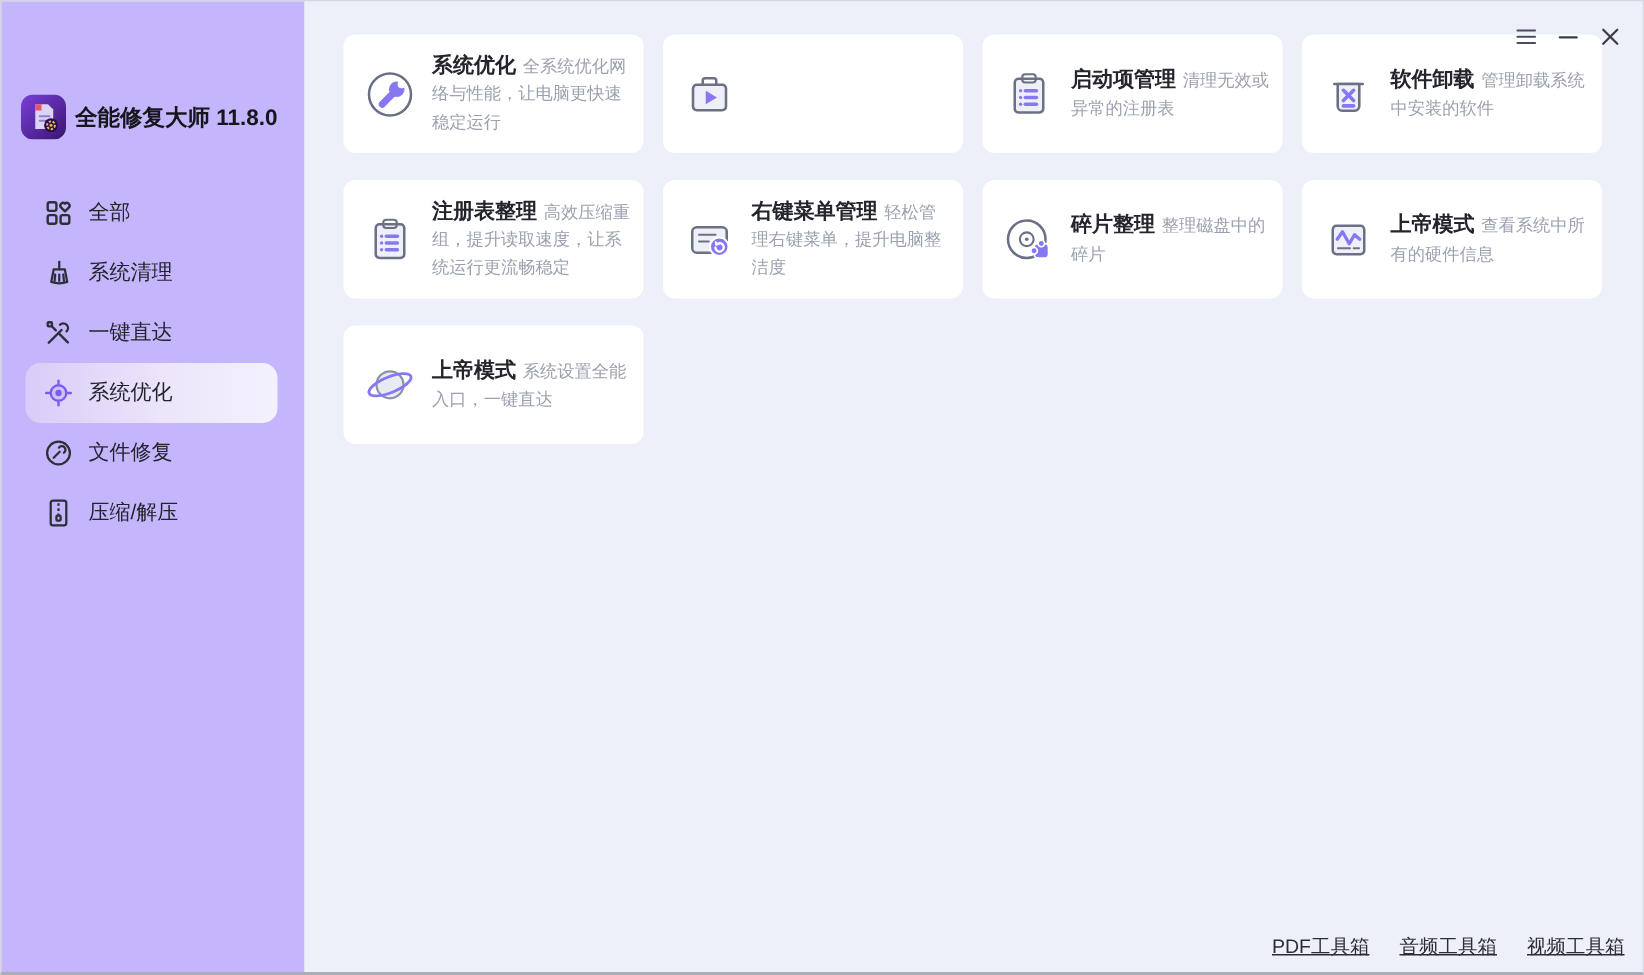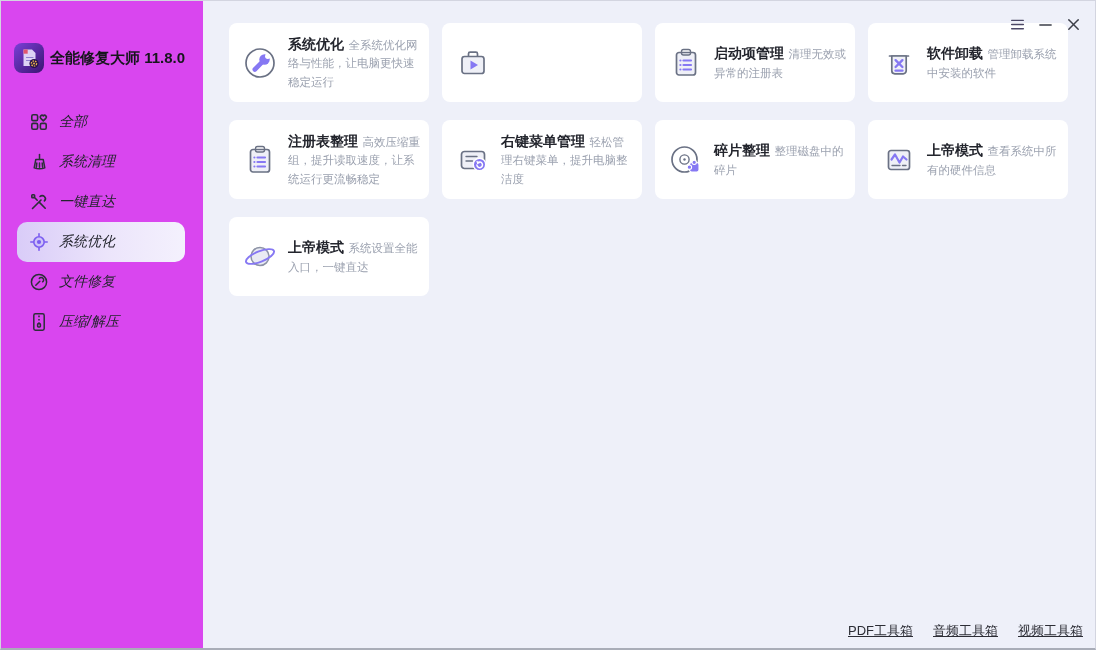--- a/index.html
+++ b/index.html
@@ -22,43 +22,42 @@
   .window{
     width:1096px;height:650px;
     display:flex;
     border:1px solid #d3d5e0;
     border-bottom:2px solid #a9adb8;
     background:var(--main-bg);
   }
   
   .sidebar{
     width:202px;flex:0 0 202px;
-    background:#d946ef;
-    padding-top:42px;
+    background:#c4b5fd;
+    padding-top:62px;
   }
   .logo-row{
     display:flex;align-items:center;gap:6px;
     padding-left:13px;
   }
   .logo{width:30px;height:30px;flex:0 0 30px;}
   .logo svg{display:block;}
   .app-title{
     font-size:15px;font-weight:bold;color:#16161c;
     letter-spacing:0;white-space:nowrap;
   }
   .nav{margin-top:29px;display:flex;flex-direction:column;}
   .nav-item{
     height:40px;
     margin:0 18px 0 16px;
     display:flex;align-items:center;gap:10px;
     padding-left:12px;
     border-radius:10px;
     font-size:14px;color:var(--nav-text);
     cursor:pointer;
-    font-style:italic;
   }
   .nav-item.active{
     background:linear-gradient(90deg,#d9ccf8 0%,#ece5fb 55%,#f4f1fd 100%);
   }
   .nav-icon{width:20px;height:20px;flex:0 0 20px;color:#2c2f38;}
   .nav-icon svg{display:block;width:20px;height:20px;}
   .nav-item.active .nav-icon{color:var(--accent);}
   .nav-label{white-space:nowrap;}
   
   .main{flex:1;position:relative;background:var(--main-bg);}

